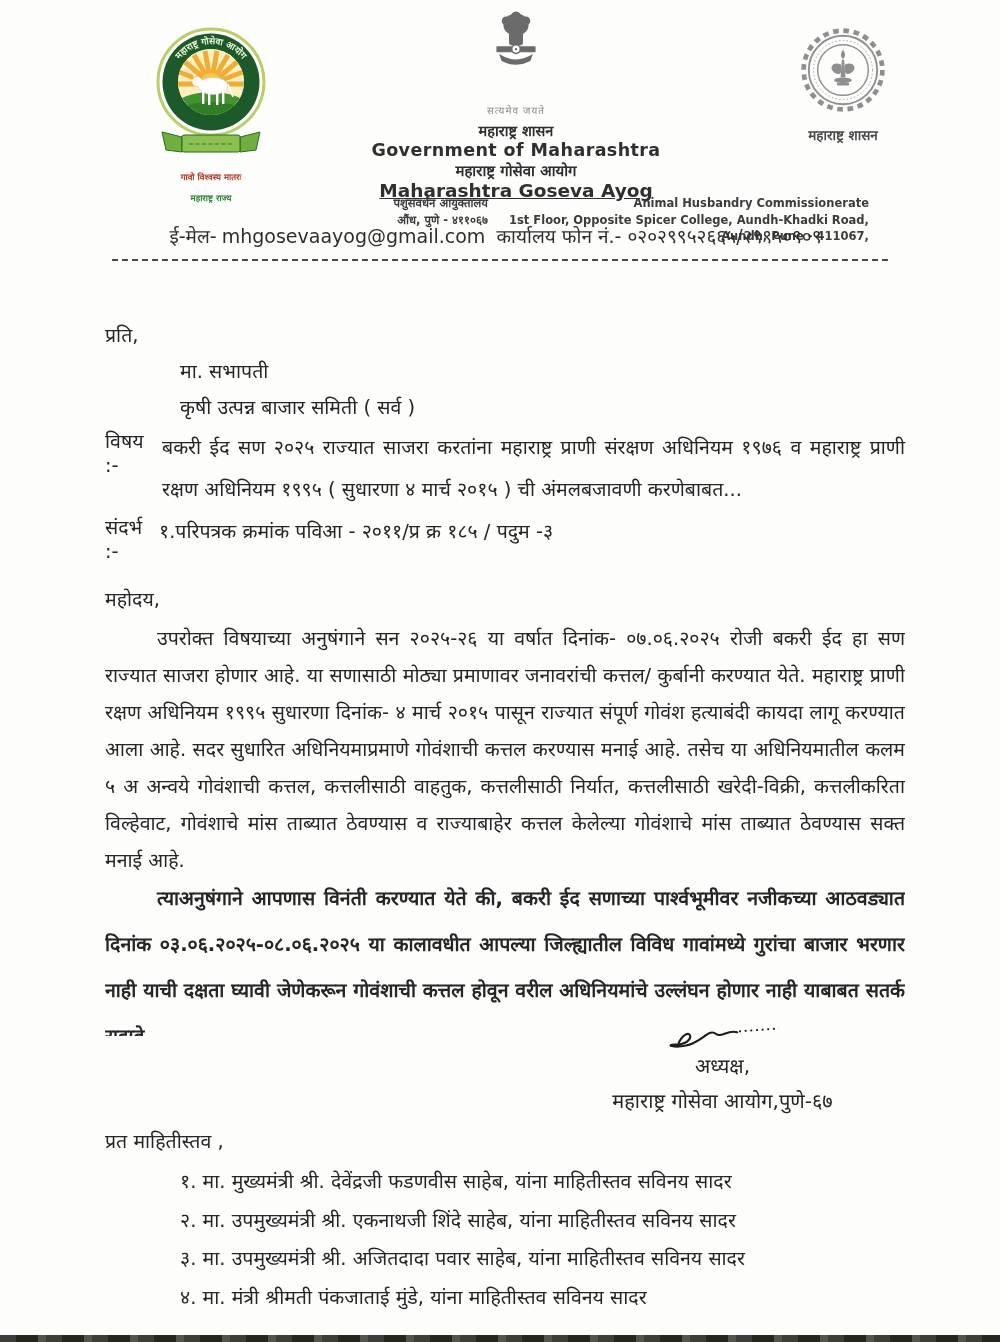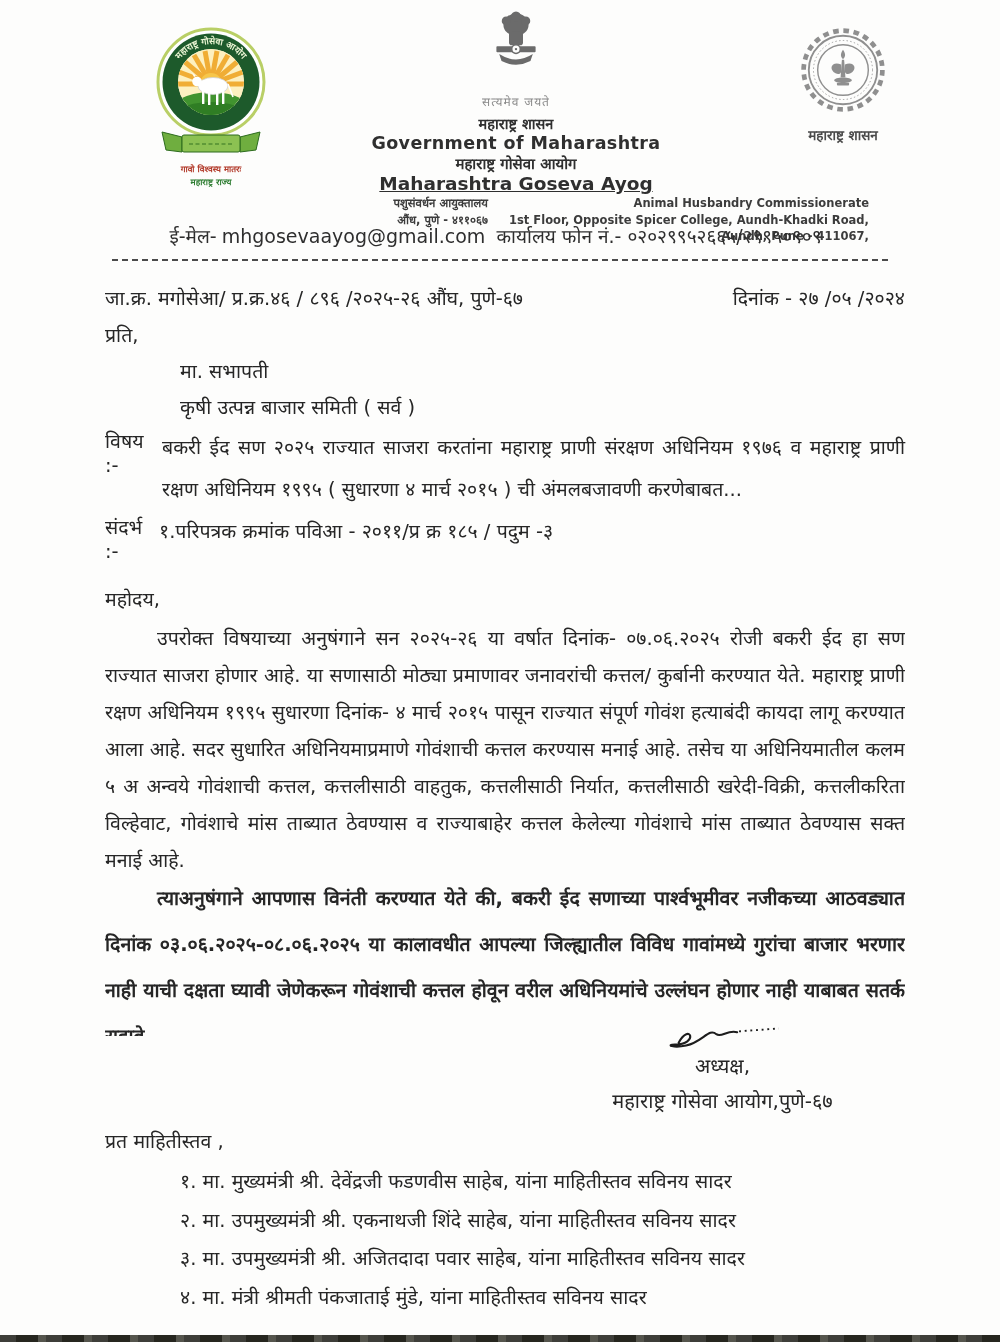--- a/index.html
+++ b/index.html
@@ -5,26 +5,26 @@
   html,body { margin:0; padding:0; background:#e9e9e6; }
   .page {
     position:relative; width:1000px; height:1342px; margin:0 auto;
     background:#fdfdfc; overflow:hidden;
     font-family:"DejaVu Sans", sans-serif; color:#262626;
   }
   .abs { position:absolute; }
 
   
   #goseva-logo { left:144px; top:26px; width:134px; text-align:center; }
-  .logo-motto { font-size:8.5px; line-height:10.5px; font-weight:bold; margin-top:2px; }
+  .logo-motto { font-size:8.5px; line-height:10.5px; font-weight:bold; margin-top:10px; }
   .motto-red   { color:#b23a2a; }
   .motto-green { color:#2e7d32; }
 
   #header-center { left:316px; top:8px; width:400px; text-align:center; color:#2f2f2f; }
-  .emblem-caption { font-size:12px; color:#8a8a8a; letter-spacing:1px; margin-top:1px; }
+  .emblem-caption { font-size:10px; color:#8a8a8a; letter-spacing:1px; margin-top:11px; }
   .ht1 { font-size:14.5px; font-weight:bold; margin-top:3px; }
   .ht2 { font-size:17.5px; font-weight:bold; letter-spacing:.4px; }
   .ht3 { font-size:15px;   font-weight:bold; }
   .ht4 { font-size:18.5px; font-weight:bold;text-decoration:underline; }
 
   #govt-seal { left:793px; top:24px; width:100px; text-align:center; }
   .seal-caption { font-size:13.5px; font-weight:bold; color:#4a4a4a; margin-top:6px; }
 
   #address-block { left:246px; top:167px; display:flex; gap:21px;
     font-size:11.5px; font-weight:bold; line-height:16.5px; color:#3c3c3c;margin-top:28px; }
@@ -178,24 +178,20 @@
     </div>
   </div>
 
   <div class="abs" id="email-line">
     <span class="sp">ई-मेल-</span><span>mhgosevaayog@gmail.com</span>
     <span class="sp">कार्यालय फोन नं.- ०२०२९९५२६६५/२९९५०९०९</span>
   </div>
 
   <div class="abs" id="separator"></div>
 
-  <div class="abs blk" id="meta-row">
-    <span>जा.क्र. मगोसेआ/ प्र.क्र.४६ /  ८९६  /२०२५-२६ औंघ, पुणे-६७</span>
-    <span>दिनांक - २७ /०५ /२०२४</span>
-  </div>
 
   <div class="abs blk" id="to-label">प्रति,</div>
   <div class="abs blk" id="recipient-1">मा. सभापती</div>
   <div class="abs blk" id="recipient-2">कृषी उत्पन्न बाजार समिती ( सर्व )</div>
 
   <div class="abs blk" id="subject-block">
     <span class="block-label">विषय :-</span>
     <span class="block-text">बकरी ईद सण २०२५ राज्यात साजरा करतांना महाराष्ट्र प्राणी संरक्षण अधिनियम १९७६ व महाराष्ट्र प्राणी रक्षण अधिनियम १९९५ ( सुधारणा ४ मार्च २०१५ ) ची अंमलबजावणी करणेबाबत...</span>
   </div>
 

